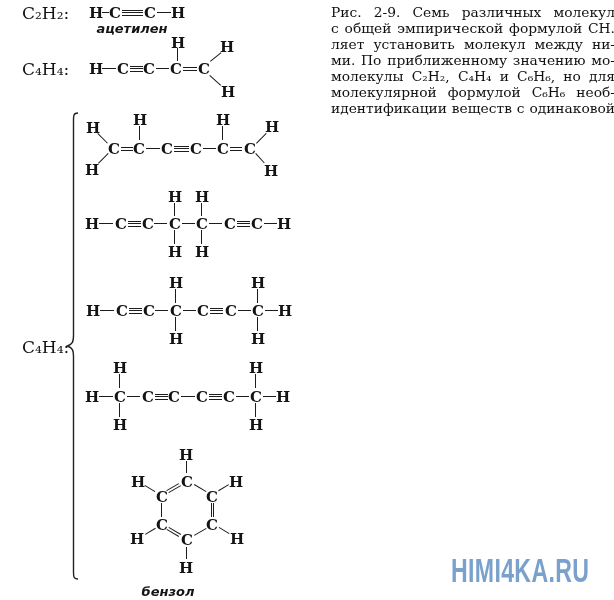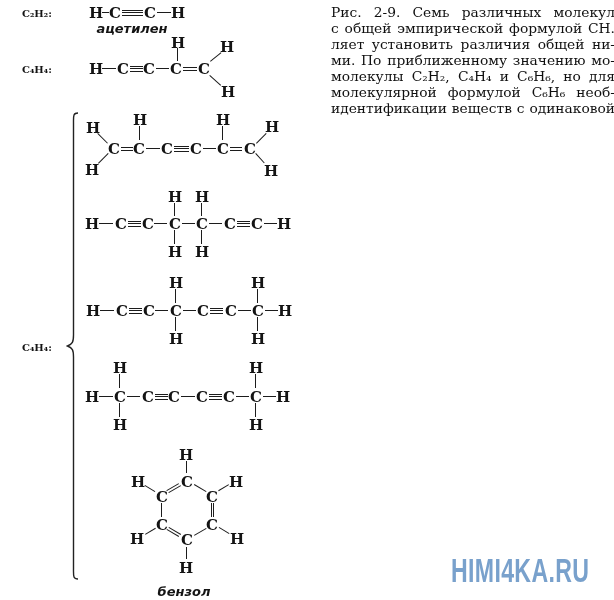--- a/index.html
+++ b/index.html
@@ -12,21 +12,21 @@
     position:absolute; transform:translate(-50%,-50%);
     font-family:"DejaVu Serif", serif; font-weight:bold; font-size:15px;
     line-height:1; color:#141414; white-space:nowrap;
   }
   .bond {
     position:absolute; height:0; border-top:1.6px solid #1c1c1c;
     transform-origin:0 0;
   }
   .flabel {
     position:absolute; transform:translate(0,-50%);
-    font-weight:bold; font-size:10px; color:#141414; white-space:nowrap;
+    font-weight:normal; font-size:17px; color:#141414; white-space:nowrap;
   }
   .subcap {
     position:absolute; transform:translate(-50%,-50%);
     font-family:"DejaVu Sans", sans-serif; font-style:italic; font-weight:bold;
     font-size:13px; color:#141414; white-space:nowrap;
   }
   .brace { position:absolute; left:64px; top:112px; }
   .caption {
     position:absolute; left:331px; top:4px; width:284px;
     font-size:13.8px; line-height:16px; color:#101010;
@@ -224,26 +224,26 @@
       <div class="bond" style="width: 13.8924px; left: 180.68px; top: 486.366px; transform: rotate(149.744deg);"></div>
       <div class="bond" style="width: 13.8924px; left: 179.32px; top: 484.034px; transform: rotate(149.744deg);"></div>
       <div class="bond" style="width: 14px; left: 162px; top: 503.2px; transform: rotate(90deg);"></div>
       <div class="bond" style="width: 13.8924px; left: 168.68px; top: 527.034px; transform: rotate(30.2564deg);"></div>
       <div class="bond" style="width: 13.8924px; left: 167.32px; top: 529.366px; transform: rotate(30.2564deg);"></div>
       <div class="bond" style="width: 13.8924px; left: 194px; top: 535.2px; transform: rotate(-30.2564deg);"></div>
       <div class="bond" style="width: 14px; left: 210.65px; top: 517.2px; transform: rotate(-90deg);"></div>
       <div class="bond" style="width: 14px; left: 213.35px; top: 517.2px; transform: rotate(-90deg);"></div>
       <div class="bond" style="width: 13.8924px; left: 206px; top: 492.2px; transform: rotate(-149.744deg);"></div>
     </div>
-  <span class="subcap" style="left:184px; top:591px;">бензол</span>
+  <span class="subcap" style="left:168px; top:591px;">бензол</span>
 
   <div class="caption">
       <div class="cap-line">Рис. 2-9. Семь различных молекул</div>
       <div class="cap-line">с общей эмпирической формулой CH.</div>
-      <div class="cap-line">ляет установить различия общей ни-</div>
+      <div class="cap-line">ляет установить молекул между ни-</div>
       <div class="cap-line">ми. По приближенному значению мо-</div>
       <div class="cap-line">молекулы C₂H₂, C₄H₄ и C₆H₆, но для</div>
       <div class="cap-line">молекулярной формулой C₆H₆ необ-</div>
       <div class="cap-line">идентификации веществ с одинаковой</div>
     </div>
 
   <div class="watermark" style="color: rgb(121, 161, 204);">HIMI4KA.RU</div>
 
 </div>
 

